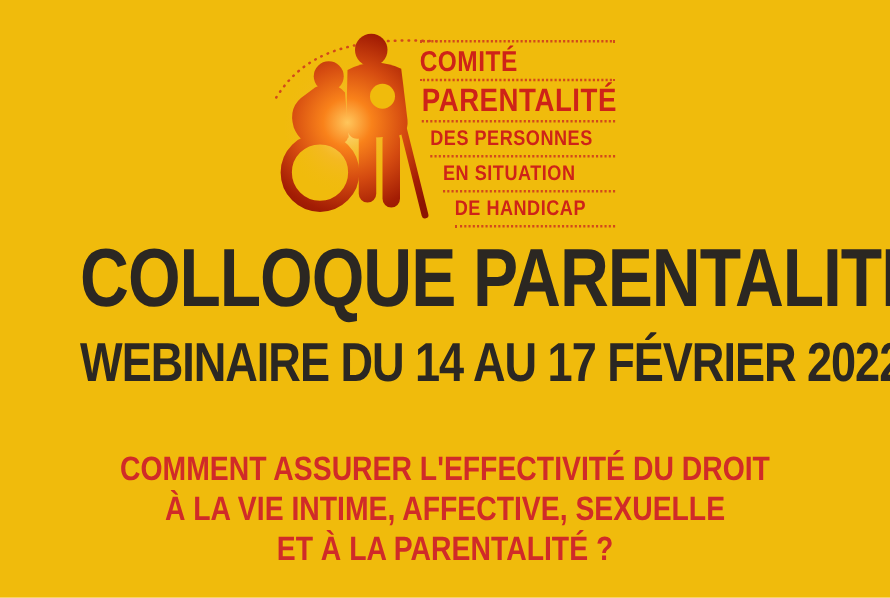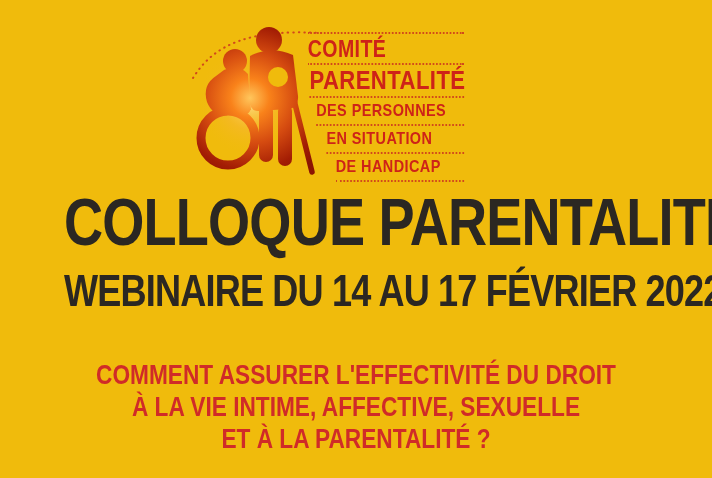--- a/index.html
+++ b/index.html
@@ -13,21 +13,20 @@
     background: #F0BB0C;
     overflow: hidden;
   }
 
   
   .logo {
     display: flex;
     width: 272px;
     margin: 20px auto 0 auto;
     position: relative;
-    justify-content: flex-end;
   }
   .logo-art { flex: 0 0 130px; width: 130px; height: 158px; }
 
   .logo-text {
     position: relative;
     z-index: 1;
     margin-left: -16px;
     margin-top: 12px;
     width: 186px;
     transform: scaleX(0.85);

